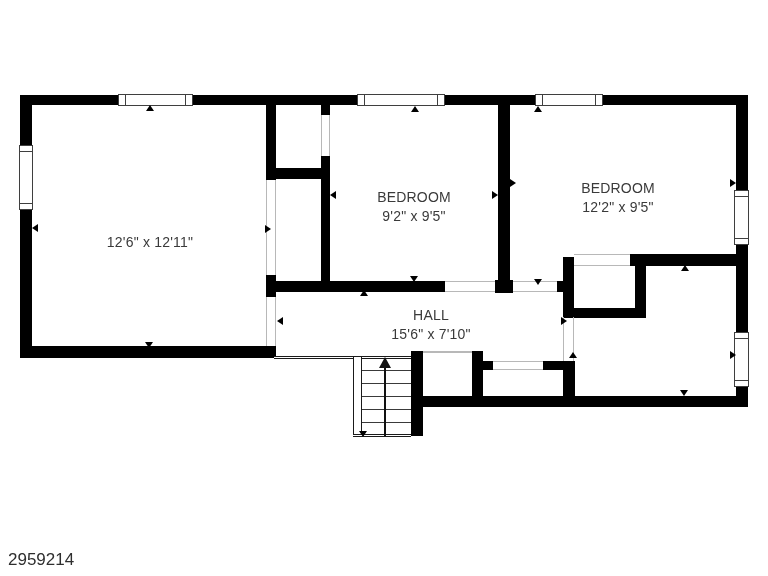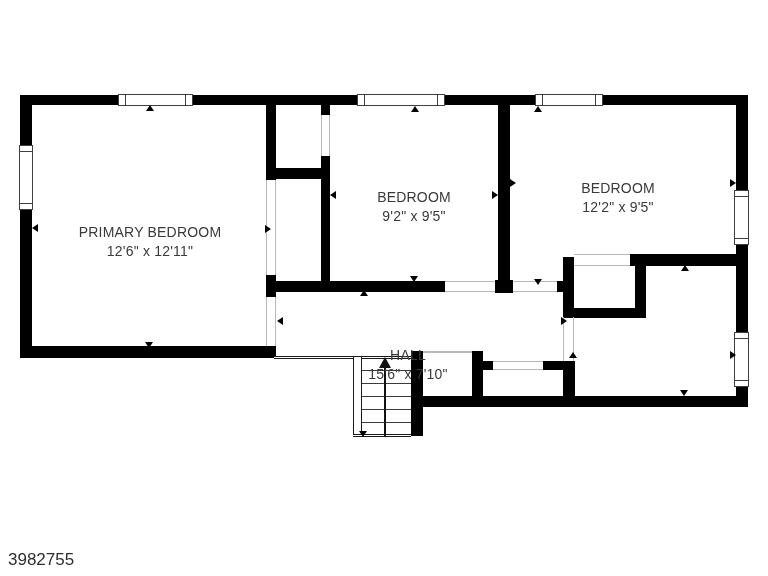--- a/index.html
+++ b/index.html
@@ -104,30 +104,29 @@
       <div class="tri" style="left: 679.5px; top: 390px; border-left: 4.5px solid transparent; border-right: 4.5px solid transparent; border-top: 6px solid rgb(0, 0, 0);"></div>
       <div class="tri" style="left: 730px; top: 178.5px; border-top: 4.5px solid transparent; border-bottom: 4.5px solid transparent; border-left: 6px solid rgb(0, 0, 0);"></div>
       <div class="tri" style="left: 730px; top: 350.5px; border-top: 4.5px solid transparent; border-bottom: 4.5px solid transparent; border-left: 6px solid rgb(0, 0, 0);"></div>
       <div class="tri" style="left: 561px; top: 316.5px; border-top: 4.5px solid transparent; border-bottom: 4.5px solid transparent; border-left: 6px solid rgb(0, 0, 0);"></div>
       <div class="tri" style="left: 568.5px; top: 352px; border-left: 4.5px solid transparent; border-right: 4.5px solid transparent; border-bottom: 6px solid rgb(0, 0, 0);"></div>
       <div class="tri" style="left: 358.5px; top: 431px; border-left: 4.5px solid transparent; border-right: 4.5px solid transparent; border-top: 6px solid rgb(0, 0, 0);"></div>
       <div class="tri" style="left: 378.5px; top: 357px; border-left: 6.5px solid transparent; border-right: 6.5px solid transparent; border-bottom: 11px solid rgb(17, 17, 17);"></div>
     </div>
 
   <div class="room-label" style="left:150px;top:242px;">
-    <div>PRIMARY BEDROOM</div>
     <div>12'6" x 12'11"</div>
   </div>
   <div class="room-label" style="left:414px;top:207px;">
     <div>BEDROOM</div>
     <div>9'2" x 9'5"</div>
   </div>
   <div class="room-label" style="left:618px;top:198px;">
     <div>BEDROOM</div>
     <div>12'2" x 9'5"</div>
   </div>
-  <div class="room-label" style="left:408px;top:325px;margin-top:40px;">
+  <div class="room-label" style="left:431px;top:325px;">
     <div>HALL</div>
     <div>15'6" x 7'10"</div>
   </div>
 
-  <div id="listing">3982755</div>
+  <div id="listing">2959214</div>
 </div>
 
 </body></html>

